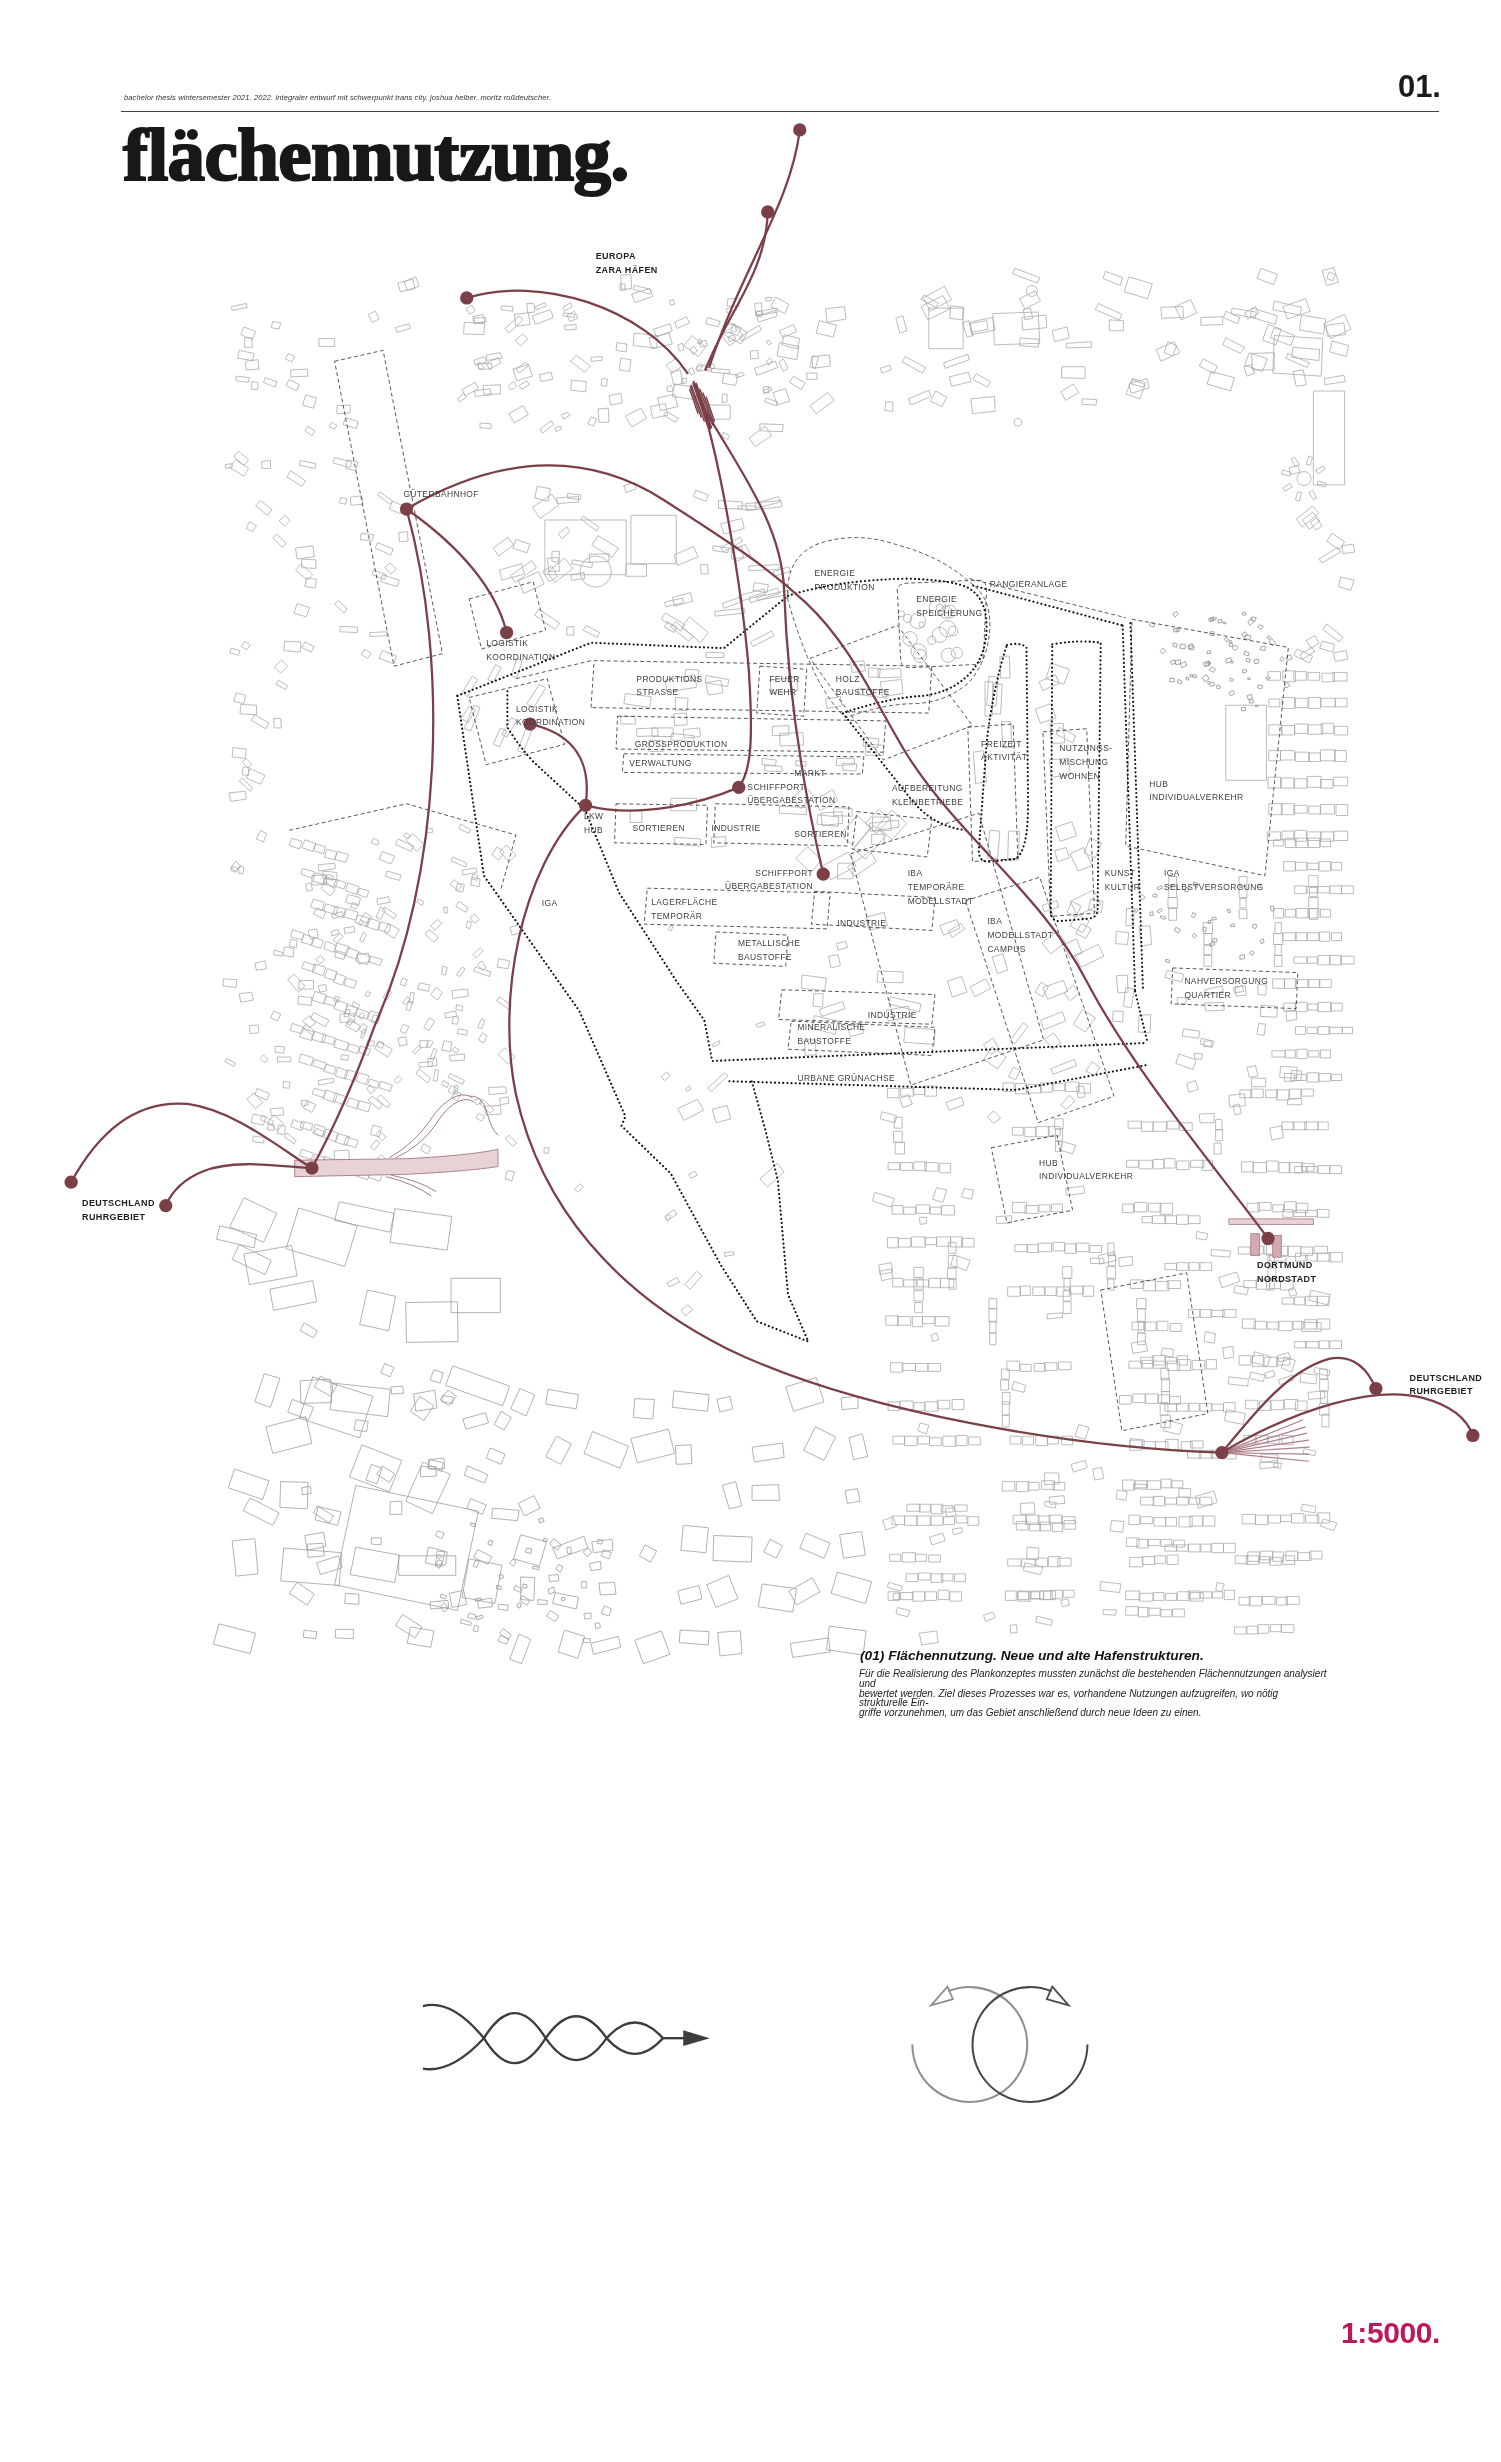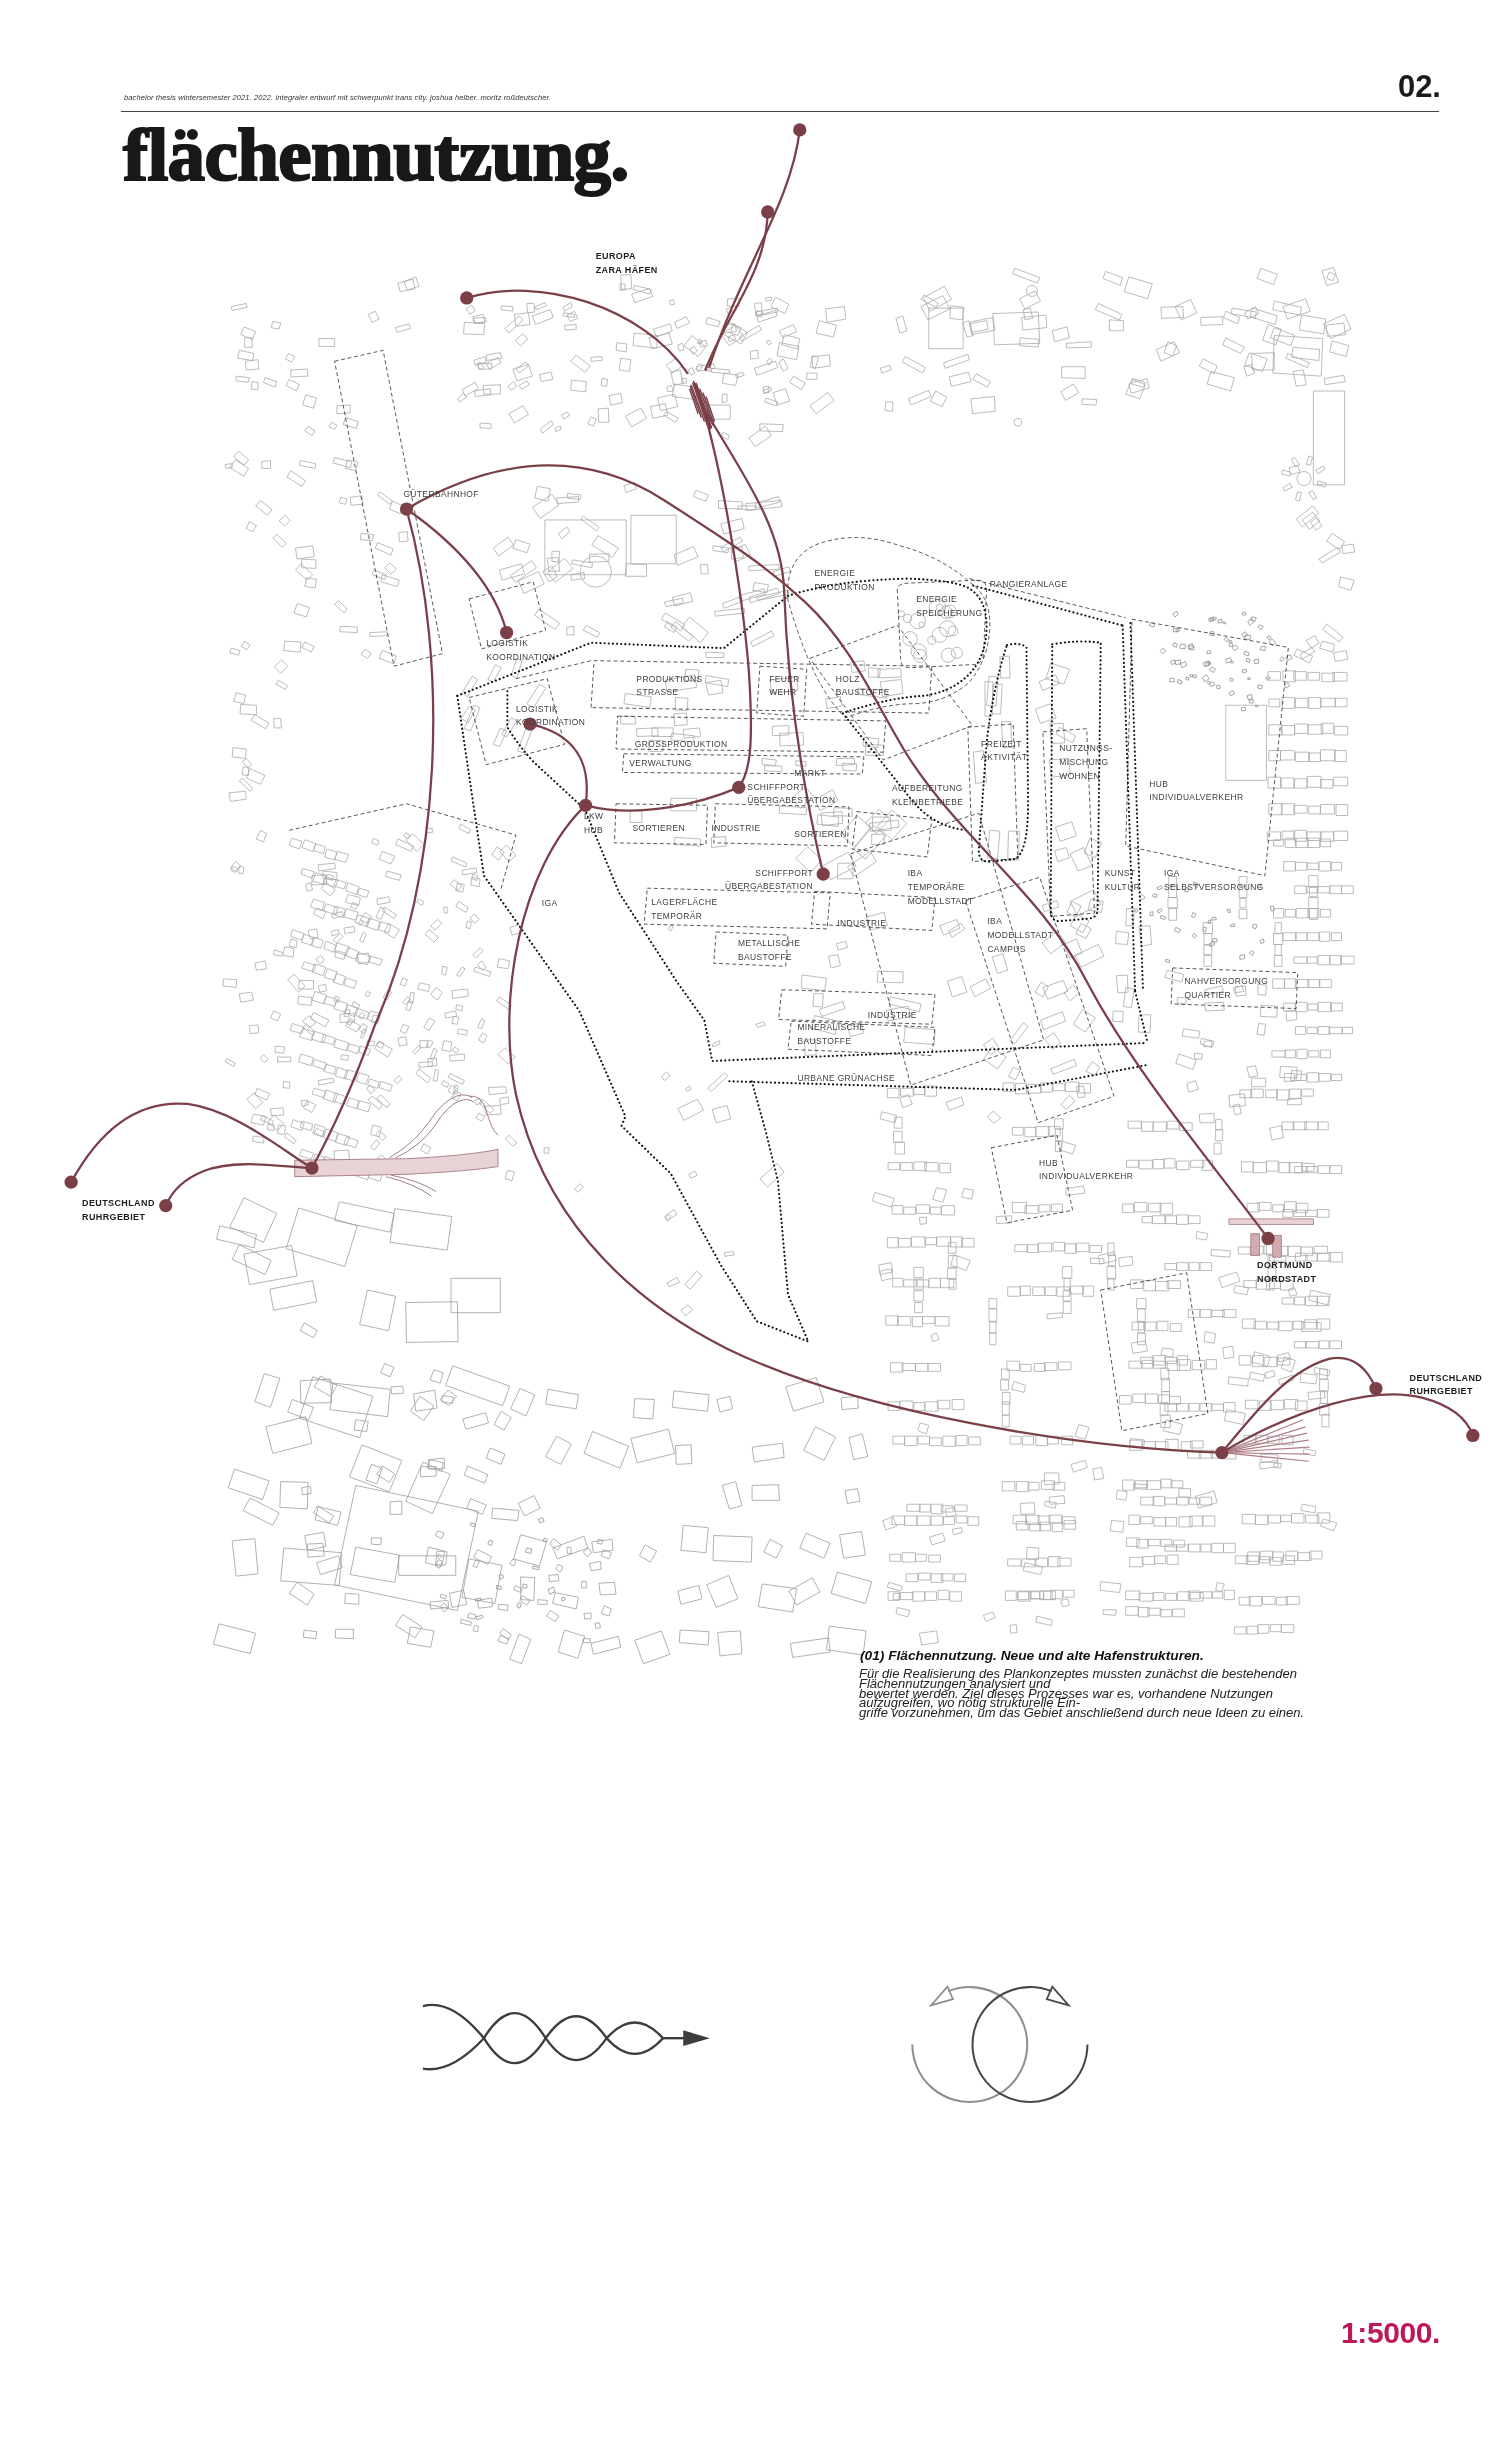--- a/index.html
+++ b/index.html
@@ -1,25 +1,25 @@
 <!DOCTYPE html>
 <html style="font-size:12.5px"><head><meta charset="utf-8"><style>
 * { margin:0; padding:0; box-sizing:border-box; }
 html,body { width:1501px; height:2462px; background:#fff; font-family:"Liberation Sans",sans-serif; position:relative; overflow:hidden; }
 .meta { position:absolute; left:124px; top:93px; font-style:italic; font-size:7.5px; letter-spacing:0.1px; color:#333;text-align:center; }
 .pg { position:absolute; right:60px; top:69px; font-weight:bold; font-size:31px; color:#1a1a1a; }
 .rule { position:absolute; left:121px; top:111px; width:1318px; height:0; border-top:1px solid #444; }
 .title { position:absolute; left:123px; top:112px; font-family:"Liberation Serif",serif; font-weight:bold; font-size:75px; letter-spacing:-0.6px; color:#181818;text-align:center; -webkit-text-stroke:2.2px #181818; }
 .cap { position:absolute; width:469px; text-align:left; }
 .cap1 { right:172px; top:1648px; font-weight:bold; font-style:italic; font-size:13.7px; color:#111; }
-.cap2 { right:173px; top:1669px; font-style:italic; font-size:13px; color:#222; line-height:9.8px; }
+.cap2 { right:173px; top:1669px; font-style:italic; font-size:10px; color:#222; line-height:9.8px; }
 .scale { position:absolute; right:61px; top:2316px; font-weight:bold; font-size:30px; letter-spacing:-0.4px; color:#be185d; }
 </style></head><body>
 <div class="meta">bachelor thesis wintersemester 2021. 2022. integraler entwurf mit schwerpunkt trans city. joshua helber. moritz roßdeutscher.</div>
-<div class="pg">02.</div>
+<div class="pg">01.</div>
 <div class="rule"></div>
 <div class="title">flächennutzung.</div>
 <svg width="1501" height="2462" style="position:absolute;left:0;top:0" viewBox="0 0 1920 3149">
 <g fill="none">
 <path d="M471,402 L480,398 L485,408 L476,412Z" fill="none" stroke="#a9a9a9" stroke-width="1.0"></path>
 <path d="M506,419 L523,414 L525,420 L508,425Z" fill="none" stroke="#a9a9a9" stroke-width="1.0"></path>
 <path d="M509,362 L528,357 L531,369 L512,373Z" fill="none" stroke="#a9a9a9" stroke-width="1.0"></path>
 <path d="M517,360 L532,354 L536,366 L521,371Z" fill="none" stroke="#a9a9a9" stroke-width="1.0"></path>
 <path d="M605,407 L621,406 L622,412 L606,413Z" fill="none" stroke="#a9a9a9" stroke-width="1.0"></path>
 <path d="M622,454 L640,451 L642,458 L623,461Z" fill="none" stroke="#a9a9a9" stroke-width="1.0"></path>

